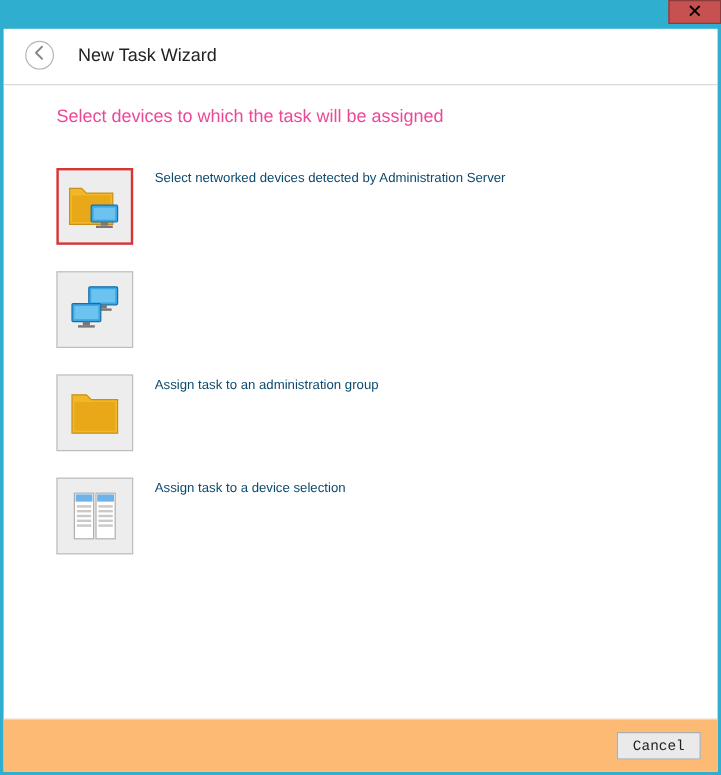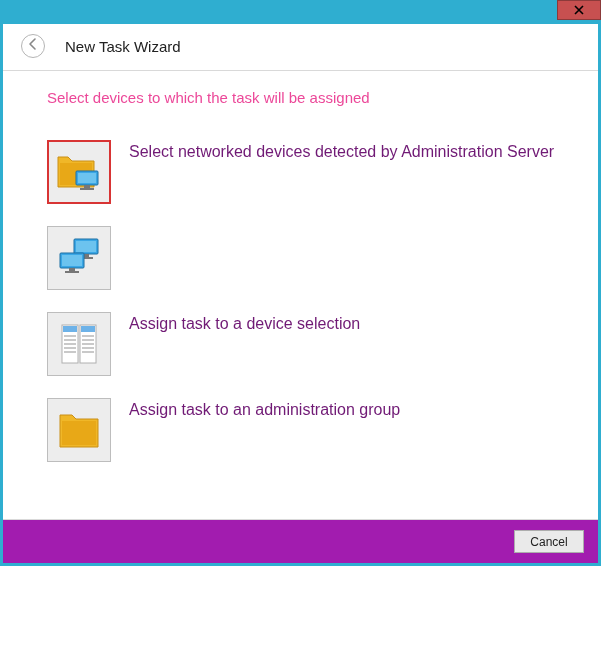--- a/index.html
+++ b/index.html
@@ -7,21 +7,21 @@
     margin: 0;
     padding: 0;
     font-family: "Segoe UI", Tahoma, sans-serif;
     background: #fff;
     width: 601px;
     height: 646px;
     overflow: hidden;
   }
   .window {
     width: 601px;
-    height: 566px;
+    height: 646px;
     border: 3px solid #2faed0;
     background: #fff;
     display: flex;
     flex-direction: column;
     position: relative;
   }
   .titlebar {
     height: 24px;
     background: #2faed0;
     display: flex;
@@ -87,31 +87,32 @@
     background: #ededed;
     display: flex;
     align-items: center;
     justify-content: center;
     flex-shrink: 0;
   }
   .icon-box.selected {
     border: 2px solid #d83434;
   }
   .opt-label {
-    font-size: 16px;
-    color: #701a75;
+    font-size: 11px;
+    color: #0c4a6e;
     padding-top: 2px;
     line-height: 1.3;
   }
   .footer {
     border-top: 1px solid #d9d9d9;
-    background: #a21caf;
+    background: #fdba74;
     padding: 10px 14px;
     display: flex;
     justify-content: flex-end;
+    font-family: Liberation Mono, monospace;
   }
   .cancel-btn {
     min-width: 70px;
     height: 23px;
     background: #eaeaea;
     border: 1px solid #adadad;
     font-size: 12px;
     color: #222;
     display: flex;
     align-items: center;
@@ -171,20 +172,30 @@
             <rect x="20" y="6" width="24" height="15" rx="1" fill="#3aa7e6" stroke="#1a6ea3" stroke-width="1"></rect>
             <rect x="22" y="8" width="20" height="11" fill="#6cc3ef"></rect>
             <rect x="29" y="21" width="6" height="3" fill="#777"></rect>
             <rect x="25" y="24" width="14" height="2" fill="#777"></rect>
             <rect x="6" y="20" width="24" height="15" rx="1" fill="#3aa7e6" stroke="#1a6ea3" stroke-width="1"></rect>
             <rect x="8" y="22" width="20" height="11" fill="#6cc3ef"></rect>
             <rect x="15" y="35" width="6" height="3" fill="#777"></rect>
             <rect x="11" y="38" width="14" height="2" fill="#777"></rect>
           </svg>
         </div>
+      </div>
+
+      <div class="option">
+        <div class="icon-box">
+          <svg width="50" height="50" viewBox="0 0 50 50">
+            <path d="M6 10 L18 10 L22 14 L44 14 L44 42 L6 42 Z" fill="#f0b728" stroke="#c98f17" stroke-width="1"></path>
+            <path d="M8 16 L42 16 L42 40 L8 40 Z" fill="#e8a817"></path>
+          </svg>
+        </div>
+        <div class="opt-label">Assign task to an administration group</div>
       </div>
 
       <div class="option">
         <div class="icon-box">
           <svg width="50" height="50" viewBox="0 0 50 50">
             <rect x="8" y="6" width="16" height="38" fill="#fff" stroke="#b0b0b0" stroke-width="1"></rect>
             <rect x="9" y="7" width="14" height="6" fill="#6db2e8"></rect>
             <rect x="10" y="16" width="12" height="2" fill="#c9c9c9"></rect>
             <rect x="10" y="20" width="12" height="2" fill="#c9c9c9"></rect>
             <rect x="10" y="24" width="12" height="2" fill="#c9c9c9"></rect>
@@ -195,30 +206,20 @@
             <rect x="28" y="16" width="12" height="2" fill="#c9c9c9"></rect>
             <rect x="28" y="20" width="12" height="2" fill="#c9c9c9"></rect>
             <rect x="28" y="24" width="12" height="2" fill="#c9c9c9"></rect>
             <rect x="28" y="28" width="12" height="2" fill="#c9c9c9"></rect>
             <rect x="28" y="32" width="12" height="2" fill="#c9c9c9"></rect>
           </svg>
         </div>
         <div class="opt-label">Assign task to a device selection</div>
       </div>
 
-      <div class="option">
-        <div class="icon-box">
-          <svg width="50" height="50" viewBox="0 0 50 50">
-            <path d="M6 10 L18 10 L22 14 L44 14 L44 42 L6 42 Z" fill="#f0b728" stroke="#c98f17" stroke-width="1"></path>
-            <path d="M8 16 L42 16 L42 40 L8 40 Z" fill="#e8a817"></path>
-          </svg>
-        </div>
-        <div class="opt-label">Assign task to an administration group</div>
-      </div>
-
     </div>
   </div>
 
   <div class="footer">
     <div class="cancel-btn">
       <span>Cancel</span>
     </div>
   </div>
 
 </div>

